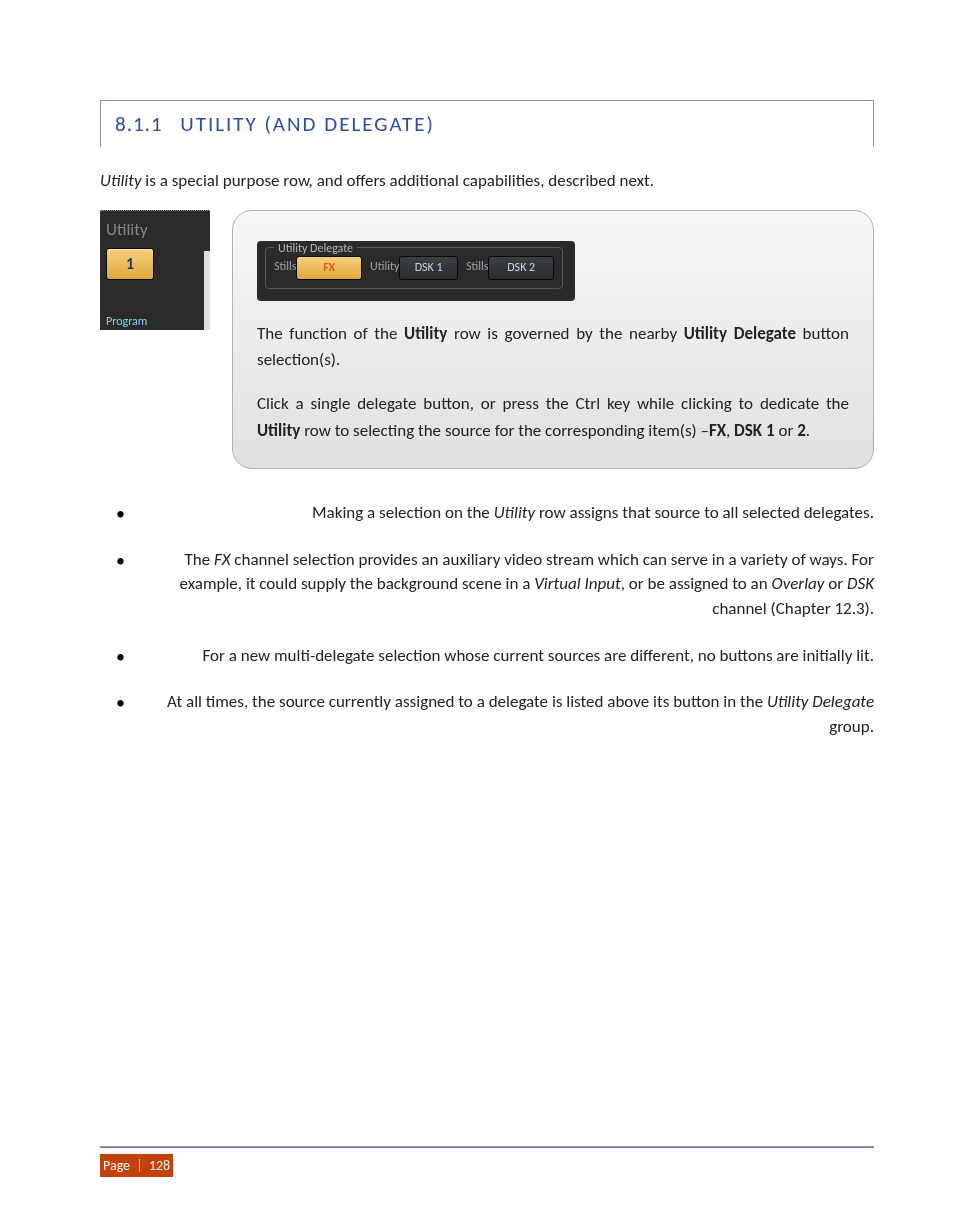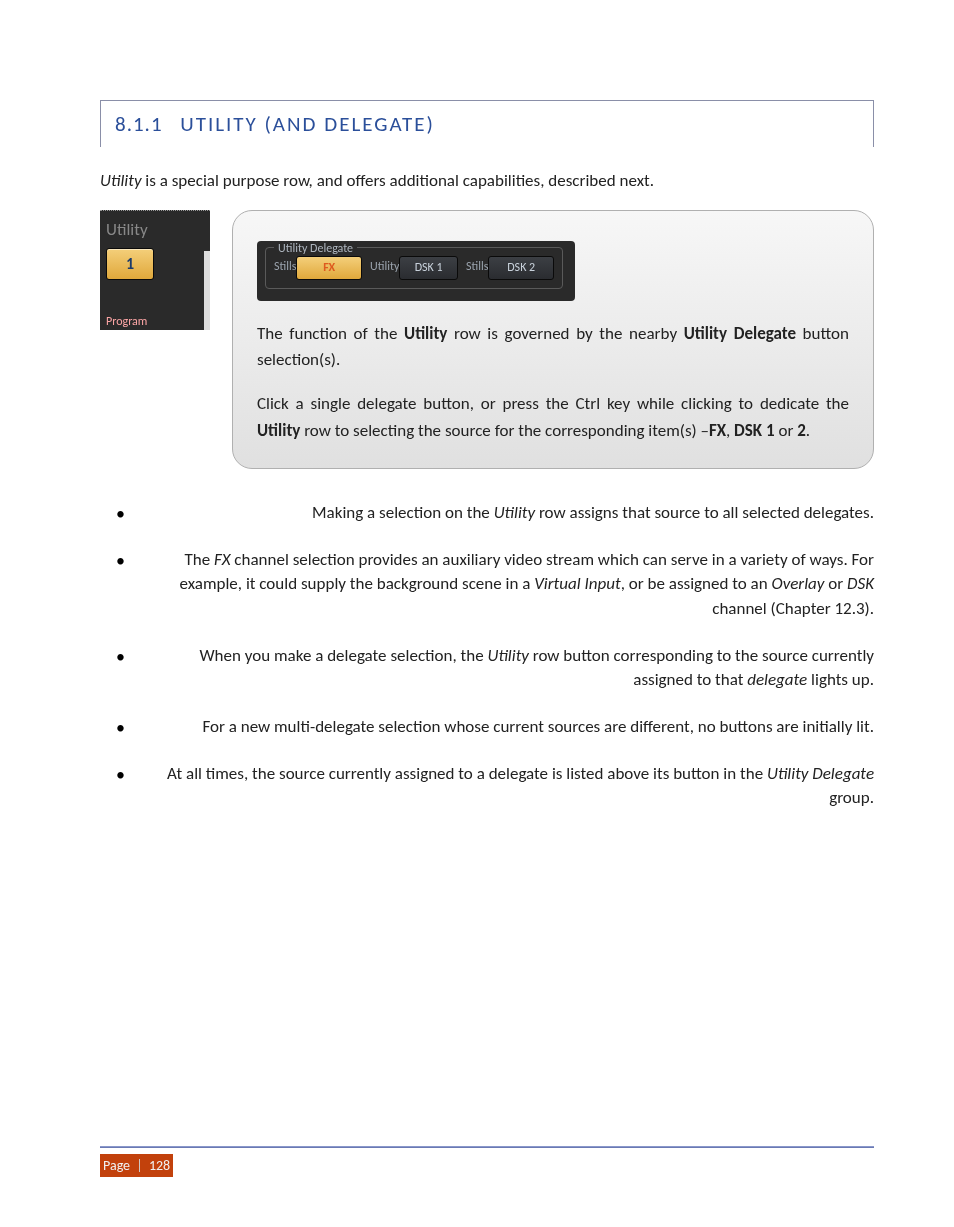--- a/index.html
+++ b/index.html
@@ -73,21 +73,21 @@
     height: 30px;
     line-height: 30px;
     text-align: center;
     border-radius: 3px;
     border: 1px solid #0a0a0a;
     box-shadow: inset 0 1px 0 rgba(255,255,255,0.5);
   }
   .utility-left .bottomstrip {
     position: absolute;
     left: 0; right: 0; bottom: 2px;
-    color: #fca5a5;
+    color: #7dd3fc;
     font-size: 12px;
     padding-left: 6px;
   }
   .utility-left .whitecol {
     position: absolute;
     right: 0; top: 40px; bottom: 0; width: 6px;
     background: #ddd;
   }
 
   
@@ -251,23 +251,20 @@
   </div>
 
   <ul class="bullets">
     <li>
       <span>Making a selection on the </span><span class="it">Utility</span><span> row assigns that source to all selected delegates.</span>
     </li>
     <li>
       <span>The </span><span class="it">FX</span><span> channel selection provides an auxiliary video stream which can serve in a variety of ways. For example, it could supply the background scene in a </span><span class="it">Virtual Input</span><span>, or be assigned to an </span><span class="it">Overlay</span><span> or </span><span class="it">DSK</span><span> channel (Chapter 12.3).</span>
     </li>
     <li>
-      <span>When you make a delegate selection, the </span><span class="it">Utility</span><span> row button corresponding to the source currently assigned to that </span><span class="it">delegate</span><span> lights up.</span>
-    </li>
-    <li>
       <span>For a new multi-delegate selection whose current sources are different, no buttons are initially lit.</span>
     </li>
     <li>
       <span>At all times, the source currently assigned to a delegate is listed above its button in the </span><span class="it">Utility Delegate</span><span> group.</span>
     </li>
   </ul>
 
   <div class="footer">
     <div class="footer-sep"></div>
     <span class="footer-label">

